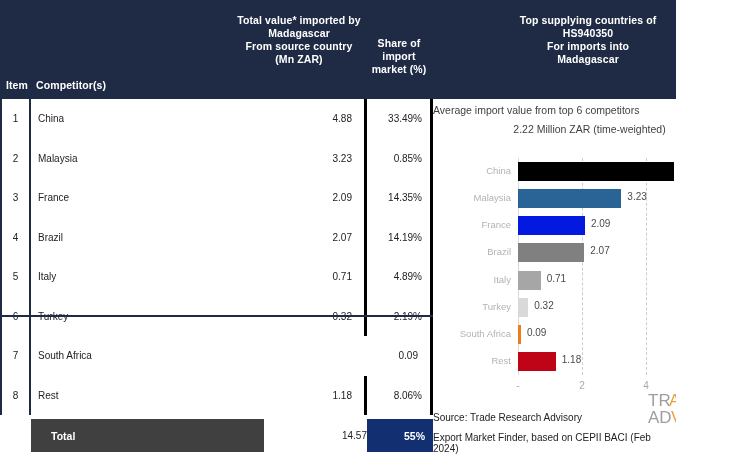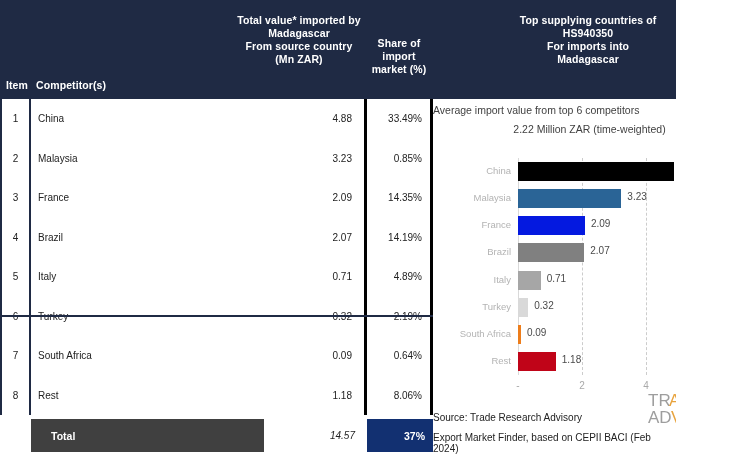--- a/index.html
+++ b/index.html
@@ -170,23 +170,21 @@
   }
   .total-value {
     width: 103px;
     flex: 0 0 103px;
     background: #ffffff;
     color: #222222;
     font-size: 10px;
     display: flex;
     align-items: center;
     justify-content: flex-end;
-    padding-right: 12px;
-    box-sizing: border-box;
-    font-style: italic;
+    box-sizing: border-box;
   }
   .total-share {
     width: 66px;
     flex: 0 0 66px;
     background: #123071;
     color: #ffffff;
     font-size: 10.5px;
     font-weight: bold;
     display: flex;
     align-items: center;
@@ -377,36 +375,35 @@
       <div class="tbl-row">
         <div class="col-item">6</div>
         <div class="col-name">Turkey</div>
         <div class="col-value">0.32</div>
         <div class="col-share">2.19%</div>
       </div>
       <div class="tbl-row">
         <div class="col-item">7</div>
         <div class="col-name">South Africa</div>
         <div class="col-value">0.09</div>
-        <div class="col-share">0.64%</div>
       </div>
       <div class="tbl-row">
         <div class="col-item">8</div>
         <div class="col-name">Rest</div>
         <div class="col-value">1.18</div>
         <div class="col-share">8.06%</div>
       </div>
     </div>
   <div class="tbl-bottom-rule"></div>
 
   <div class="total-row">
     <div class="total-item-pad"></div>
     <div class="total-label">Total</div>
     <div class="total-value">14.57</div>
-    <div class="total-share">37%</div>
+    <div class="total-share">55%</div>
   </div>
 
   <div class="chart-panel">
     <div class="chart-title">Average import value from top 6 competitors</div>
     <div class="chart-subtitle">2.22 Million ZAR (time-weighted)</div>
     <div class="zar-mn">ZAR Mn</div>
     <div class="plot" id="plot-area">
       <div class="axis-left"></div>
     <div class="gridline" style="left: 64px;"></div>
         <div class="gridline" style="left: 128px;"></div>

